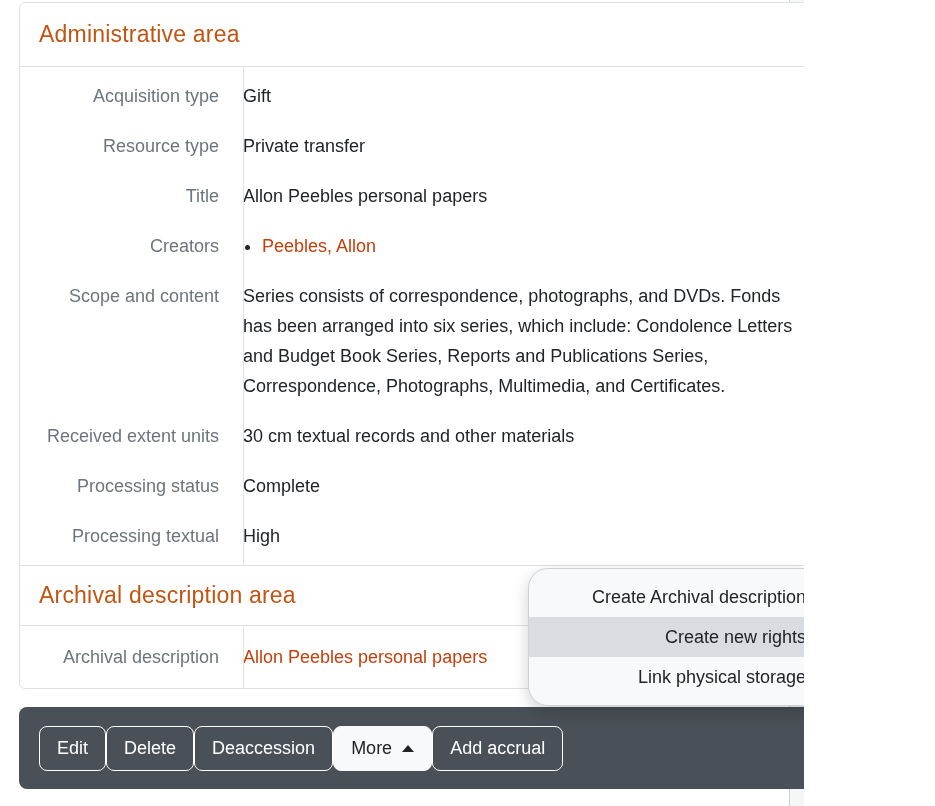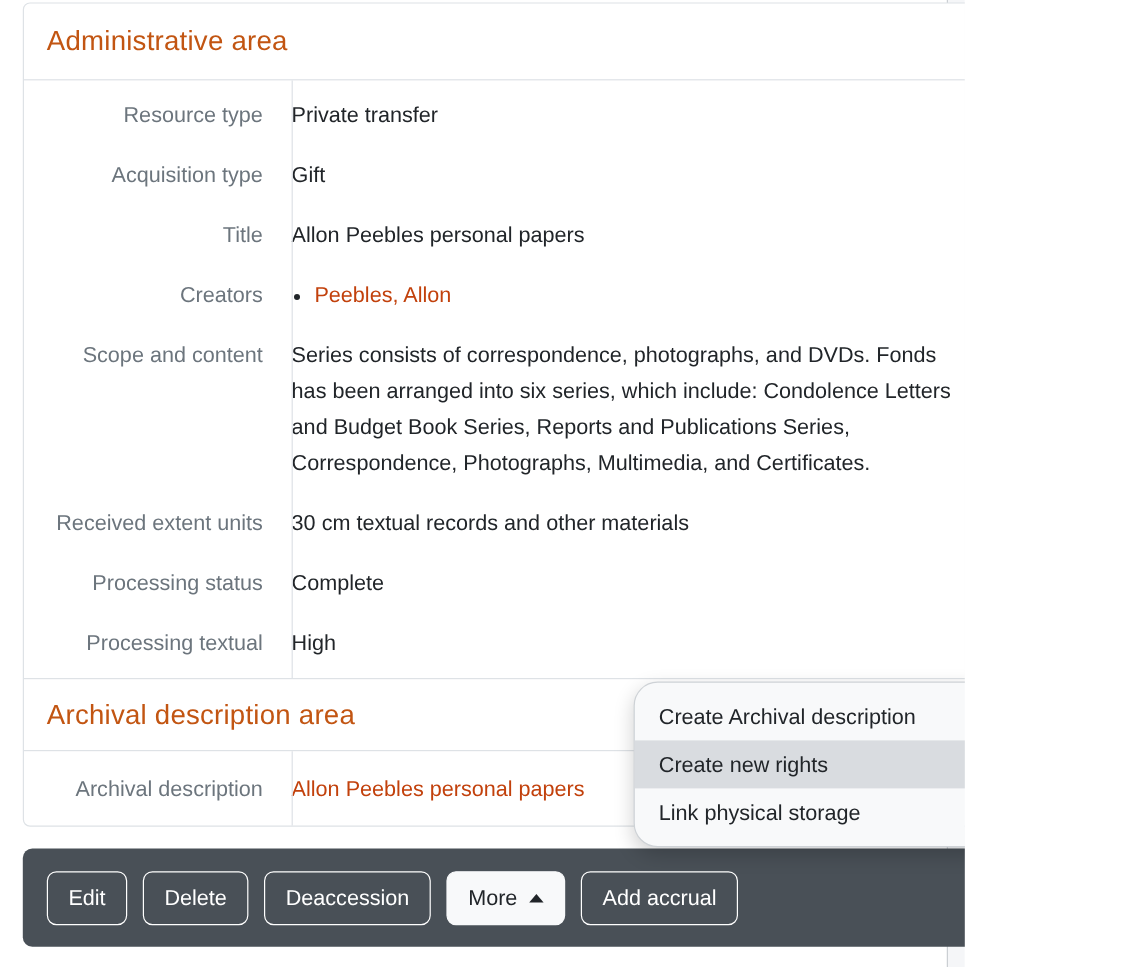--- a/index.html
+++ b/index.html
@@ -31,29 +31,29 @@
   .fvalue { flex:1; padding:10px 26px 10px 12px; color:#212529; }
   .frow.tall .flabel, .frow.tall .fvalue { padding-top:12px; padding-bottom:12px; }
   .fvalue.para { white-space:pre-line; }
   .fvalue ul { margin:0; padding-left:19px; }
   .fvalue li::marker { color:#212529; }
   a.lnk { color:#c2410c; text-decoration:none; }
 
   
   .dropdown { position:absolute; left:528px; top:568px; width:299px; z-index:10;
     background:#f8f9fa; border:1px solid #ced2d6; border-radius:20px;
-    padding:8px 0; box-shadow:0 6px 16px rgba(0,0,0,0.18); }
+    padding:8px 0; box-shadow:0 6px 16px rgba(0,0,0,0.18);text-align:right; }
   .ditem { display:block; padding:5px 20px; font-size:18px; line-height:30px;
     color:#212529; text-decoration:none; cursor:pointer; }
   .ditem.active { background:#d9dce0; }
 
   
   .toolbar { position:absolute; left:19px; top:707px; width:898px; height:82px;
     background:#495057; border-radius:8px; display:flex; align-items:center;
-    padding:0 20px; gap:13px; }
+    padding:0 20px; }
   .tbtn { background:transparent; color:#fff; border:1px solid #ffffff;
     border-radius:8px; padding:8px 17px; font-size:18px; line-height:27px;
     font-family:"Liberation Sans", sans-serif; cursor:pointer; }
   .tbtn.more { background:#f8f9fa; color:#212529; border-color:#f8f9fa;
     display:flex; align-items:center; gap:10px; }
   .caret-up { width:0; height:0; border-left:6px solid transparent;
     border-right:6px solid transparent; border-bottom:7px solid #212529; }
 </style>
 </head>
 <body>
@@ -68,26 +68,26 @@
       <span class="sec-title">Administrative area</span>
       <span class="chev">
         <svg width="16" height="26" viewBox="0 0 16 26">
           <path d="M3 2 L13 13 L3 24" fill="none" stroke="#5f2a0d" stroke-width="1.8"></path>
         </svg>
       </span>
     </div>
 
     <div class="ftable">
       <div class="frow">
+        <div class="flabel">Acquisition type</div>
+        <div class="fvalue">Gift</div>
+      </div>
+      <div class="frow">
         <div class="flabel">Resource type</div>
         <div class="fvalue">Private transfer</div>
-      </div>
-      <div class="frow">
-        <div class="flabel">Acquisition type</div>
-        <div class="fvalue">Gift</div>
       </div>
       <div class="frow">
         <div class="flabel">Title</div>
         <div class="fvalue">Allon Peebles personal papers</div>
       </div>
       <div class="frow">
         <div class="flabel">Creators</div>
         <div class="fvalue">
           <ul>
             <li>

